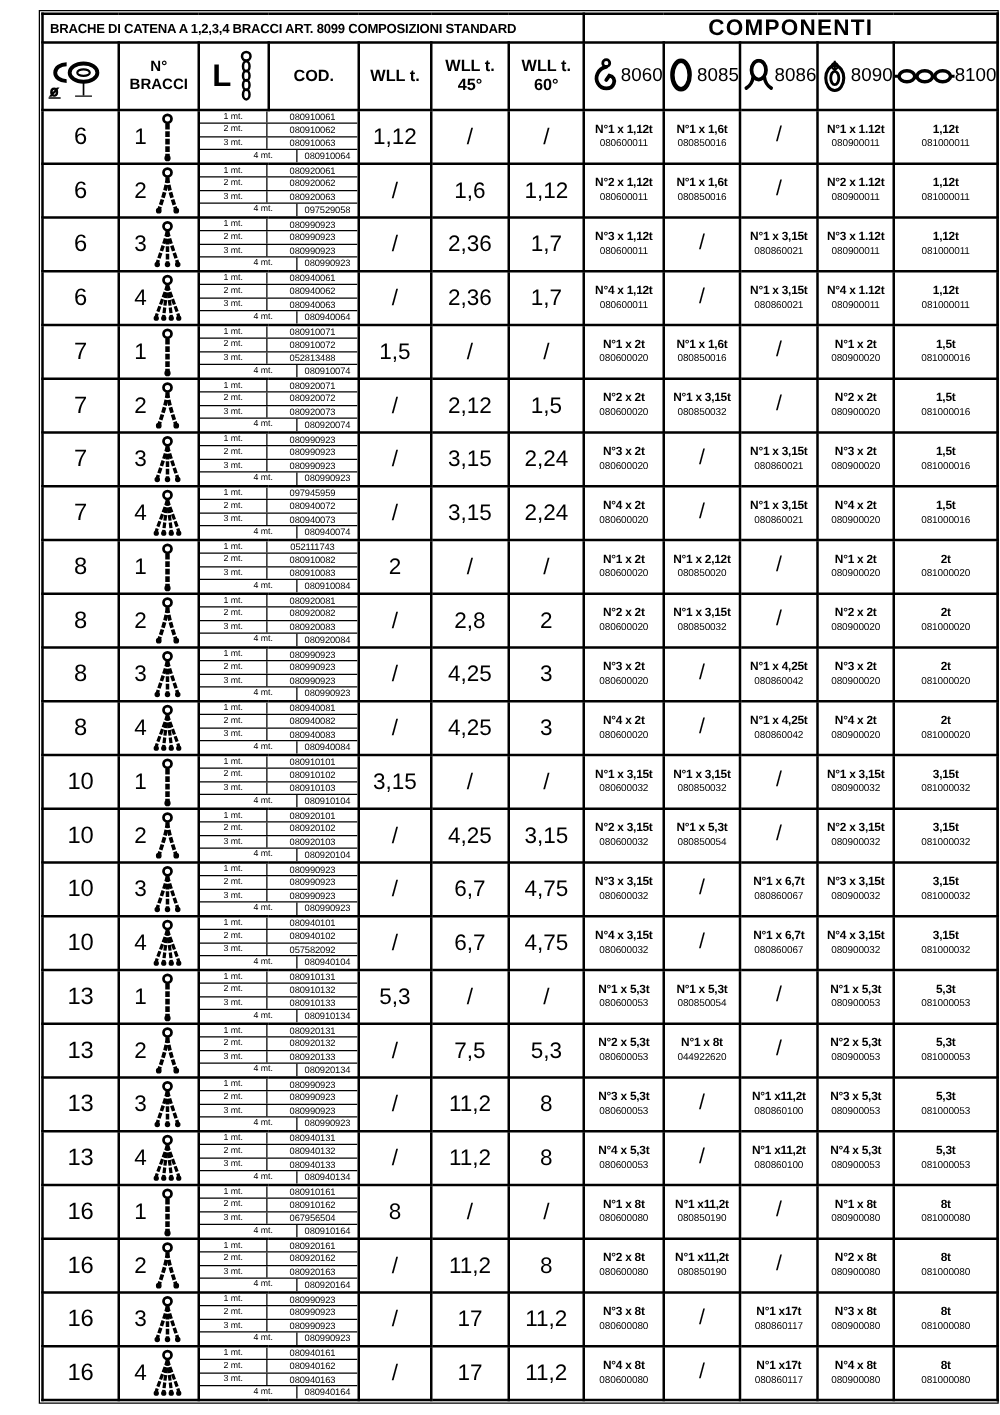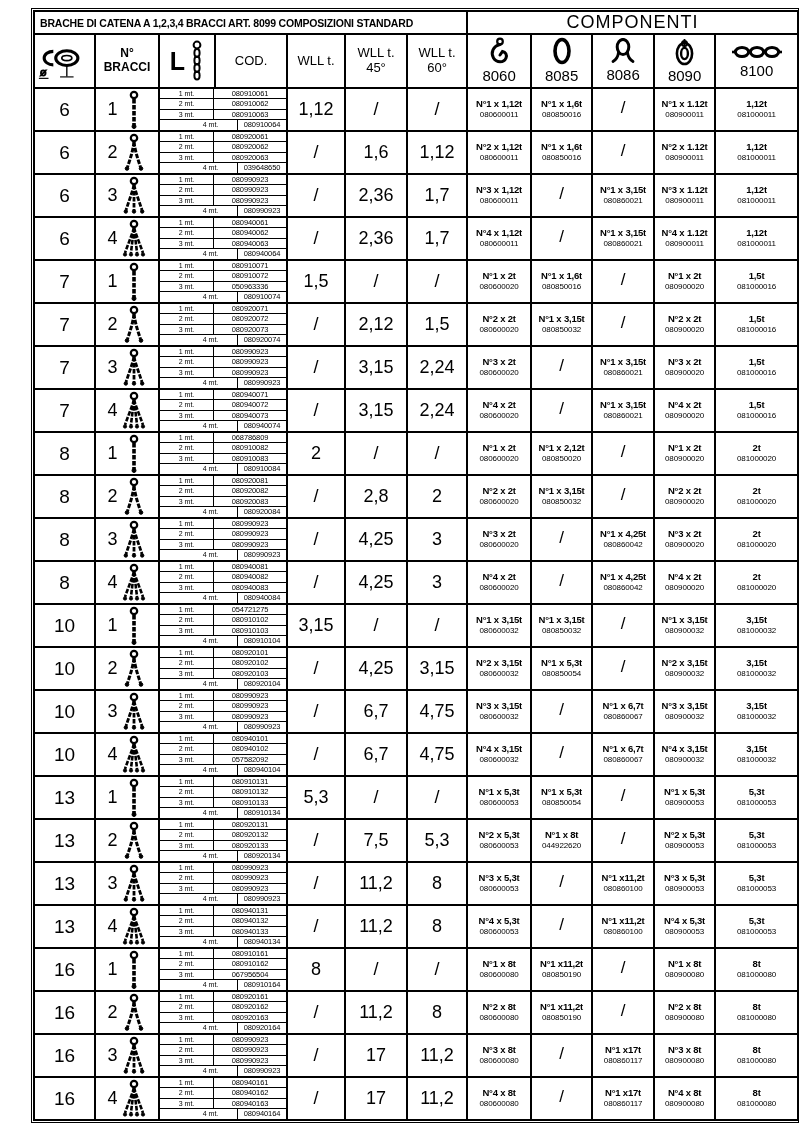--- a/index.html
+++ b/index.html
@@ -8,28 +8,28 @@
   .wrap { margin:8px 0 0 31px; width:768px; border:1.5px solid #000; padding:1px; background:#fff; }
   table { border-collapse:collapse; table-layout:fixed; width:764px; }
   td, th { border:2px solid #000; padding:0; text-align:center; vertical-align:middle; overflow:hidden; }
   
   col.c1{width:61px}col.c2{width:64px}col.c3{width:56px}col.c4{width:72px}
   col.c5{width:58px}col.c6{width:62px}col.c7{width:60px}col.c8{width:64px}
   col.c9{width:61px}col.c10{width:62px}col.c11{width:61px}col.c12{width:83px}
 
   .title-row td { height:22px; }
   .t-left { text-align:left; padding-left:5px; font-size:10.5px; font-weight:bold; letter-spacing:-0.2px;margin-left:46px; }
-  .t-comp { font-size:18px; letter-spacing:1px; font-weight:400; }
+  .t-comp { font-size:18px; letter-spacing:1px; font-weight:700; }
 
   .hdr-row td { height:54px; }
-  .hdr-txt { font-size:13px; font-weight:normal; line-height:1.15; }
+  .hdr-txt { font-size:13px; font-weight:bold; line-height:1.15; }
   .hdr-small { font-size:12px; font-weight:bold; line-height:1.15; }
   .l-cell { display:flex; align-items:center; justify-content:center; gap:5px; }
   .l-letter { font-size:25px; font-weight:bold; }
-  .comp-cell { display:flex; flex-direction:column; align-items:center; justify-content:center; height:100%; padding-bottom:1px; }
+  .comp-cell { display:flex; align-items:center; justify-content:flex-end; height:100%; padding-bottom:1px; }
   .comp-num { font-size:15px; line-height:1.2; }
   svg { display:block; }
   svg * { stroke:#000; }
 
   tr.data-row { height:43px; }
   .dia { font-size:19px; }
   .legs-wrap { display:flex; align-items:center; justify-content:center; gap:3px; }
   .legs-num { font-size:18px; }
   .legs-icon svg { display:none; }
   .legs-icon[data-legs="1"] svg.li1 { display:block; }
@@ -255,21 +255,21 @@
         <div class="srow">
           <span class="mt">2 mt.</span>
           <span class="cd">080920062</span>
         </div>
         <div class="srow">
           <span class="mt">3 mt.</span>
           <span class="cd">080920063</span>
         </div>
         <div class="srow">
           <span class="mt">4 mt.</span>
-          <span class="cd">039648650</span>
+          <span class="cd">097529058</span>
         </div>
       </div>
     </td>
     <td class="wll">/</td>
     <td class="wll">1,6</td>
     <td class="wll">1,12</td>
     <td class="comp">
       <div class="q">N°2 x 1,12t</div>
       <div class="ccode">080600011</div>
     </td>
@@ -442,21 +442,21 @@
         <div class="srow">
           <span class="mt">1 mt.</span>
           <span class="cd">080910071</span>
         </div>
         <div class="srow">
           <span class="mt">2 mt.</span>
           <span class="cd">080910072</span>
         </div>
         <div class="srow">
           <span class="mt">3 mt.</span>
-          <span class="cd">050963336</span>
+          <span class="cd">052813488</span>
         </div>
         <div class="srow">
           <span class="mt">4 mt.</span>
           <span class="cd">080910074</span>
         </div>
       </div>
     </td>
     <td class="wll">1,5</td>
     <td class="wll">/</td>
     <td class="wll">/</td>
@@ -628,21 +628,21 @@
             <circle cx="16" cy="35.5" r="1.6" fill="#000" stroke="none"></circle>
             <circle cx="22" cy="35.5" r="1.6" fill="#000" stroke="none"></circle>
           </svg>
         </span>
       </div>
     </td>
     <td class="lencod" colspan="2">
       <div class="sub">
         <div class="srow">
           <span class="mt">1 mt.</span>
-          <span class="cd">080940071</span>
+          <span class="cd">097945959</span>
         </div>
         <div class="srow">
           <span class="mt">2 mt.</span>
           <span class="cd">080940072</span>
         </div>
         <div class="srow">
           <span class="mt">3 mt.</span>
           <span class="cd">080940073</span>
         </div>
         <div class="srow">
@@ -688,21 +688,21 @@
             <circle cx="13" cy="36.5" r="2" fill="#000" stroke="none"></circle>
           </svg>
 
         </span>
       </div>
     </td>
     <td class="lencod" colspan="2">
       <div class="sub">
         <div class="srow">
           <span class="mt">1 mt.</span>
-          <span class="cd">068786809</span>
+          <span class="cd">052111743</span>
         </div>
         <div class="srow">
           <span class="mt">2 mt.</span>
           <span class="cd">080910082</span>
         </div>
         <div class="srow">
           <span class="mt">3 mt.</span>
           <span class="cd">080910083</span>
         </div>
         <div class="srow">
@@ -942,21 +942,21 @@
             <circle cx="13" cy="36.5" r="2" fill="#000" stroke="none"></circle>
           </svg>
 
         </span>
       </div>
     </td>
     <td class="lencod" colspan="2">
       <div class="sub">
         <div class="srow">
           <span class="mt">1 mt.</span>
-          <span class="cd">054721275</span>
+          <span class="cd">080910101</span>
         </div>
         <div class="srow">
           <span class="mt">2 mt.</span>
           <span class="cd">080910102</span>
         </div>
         <div class="srow">
           <span class="mt">3 mt.</span>
           <span class="cd">080910103</span>
         </div>
         <div class="srow">

